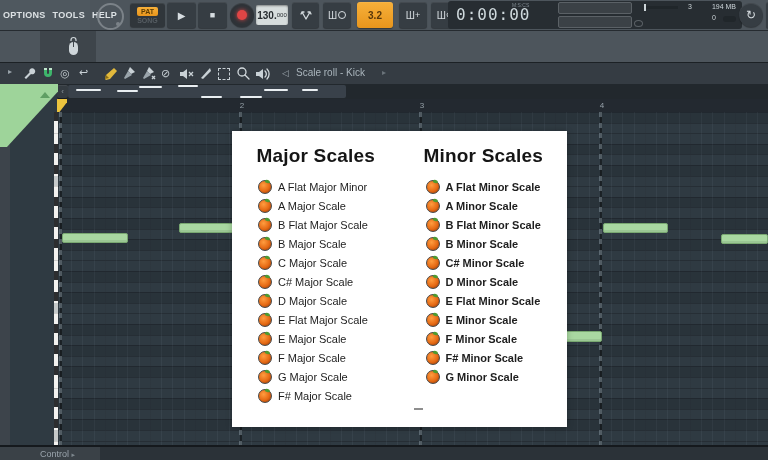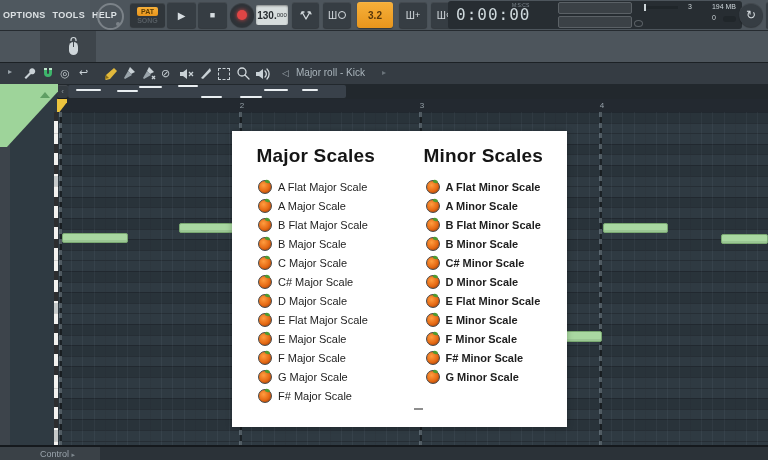--- a/index.html
+++ b/index.html
@@ -357,21 +357,21 @@
     <svg width="14" height="14" viewBox="0 0 14 14" style="position:absolute;left:236px;top:3px;">
       <circle cx="6" cy="6" r="4" class="icg"></circle>
         <line x1="9" y1="9" x2="13" y2="13" class="icg" stroke-width="1.8"></line>
       </svg>
     <svg width="15" height="14" viewBox="0 0 15 14" style="position:absolute;left:255px;top:4px;">
       <path d="M1 5h3l4-3v10l-4-3H1z" fill="#c9d1d6"></path>
         <path d="M10 4a4 4 0 0 1 0 6 M12 2a7 7 0 0 1 0 10" class="icg"></path>
       </svg>
 
     <span style="position:absolute;left:282px;top:5px;font-size:9px;color:#9aa4ab;">◁</span>
-    <span style="position:absolute;left:296px;top:4px;font-size:10px;color:#aab5bc;">Major roll - Kick</span>
+    <span style="position:absolute;left:296px;top:4px;font-size:10px;color:#aab5bc;">Scale roll - Kick</span>
     <span style="position:absolute;left:382px;top:5px;font-size:8px;color:#6b747b;">▸</span>
   </div>
 
   <div id="minimapStrip">
     <div id="minimapPanel">
         <div class="mmdash" style="left: 8px; top: 4px; width: 25px;"></div>
         <div class="mmdash" style="left: 49px; top: 5px; width: 21px;"></div>
         <div class="mmdash" style="left: 71px; top: 1px; width: 23px;"></div>
         <div class="mmdash" style="left: 110px; top: 0px; width: 20px;"></div>
         <div class="mmdash" style="left: 133px; top: 11px; width: 21px;"></div>
@@ -450,21 +450,21 @@
   <span id="controlLabel"><span>Control</span> <span style="font-size:7px;color:#7d868d;">▸</span></span>
   <div id="controlLane"></div>
 
   <div id="overlay">
     <div class="ovcols">
       <div class="ovcol major">
         <div class="ovtitle">Major Scales</div>
         <div id="majorList">
             <div class="ovitem">
               <span class="fl-ic"></span>
-              <span>A Flat Major Scale</span>
+              <span>A Flat Major Minor</span>
             </div>
             <div class="ovitem">
               <span class="fl-ic"></span>
               <span>A Major Scale</span>
             </div>
             <div class="ovitem">
               <span class="fl-ic"></span>
               <span>B Flat Major Scale</span>
             </div>
             <div class="ovitem">

